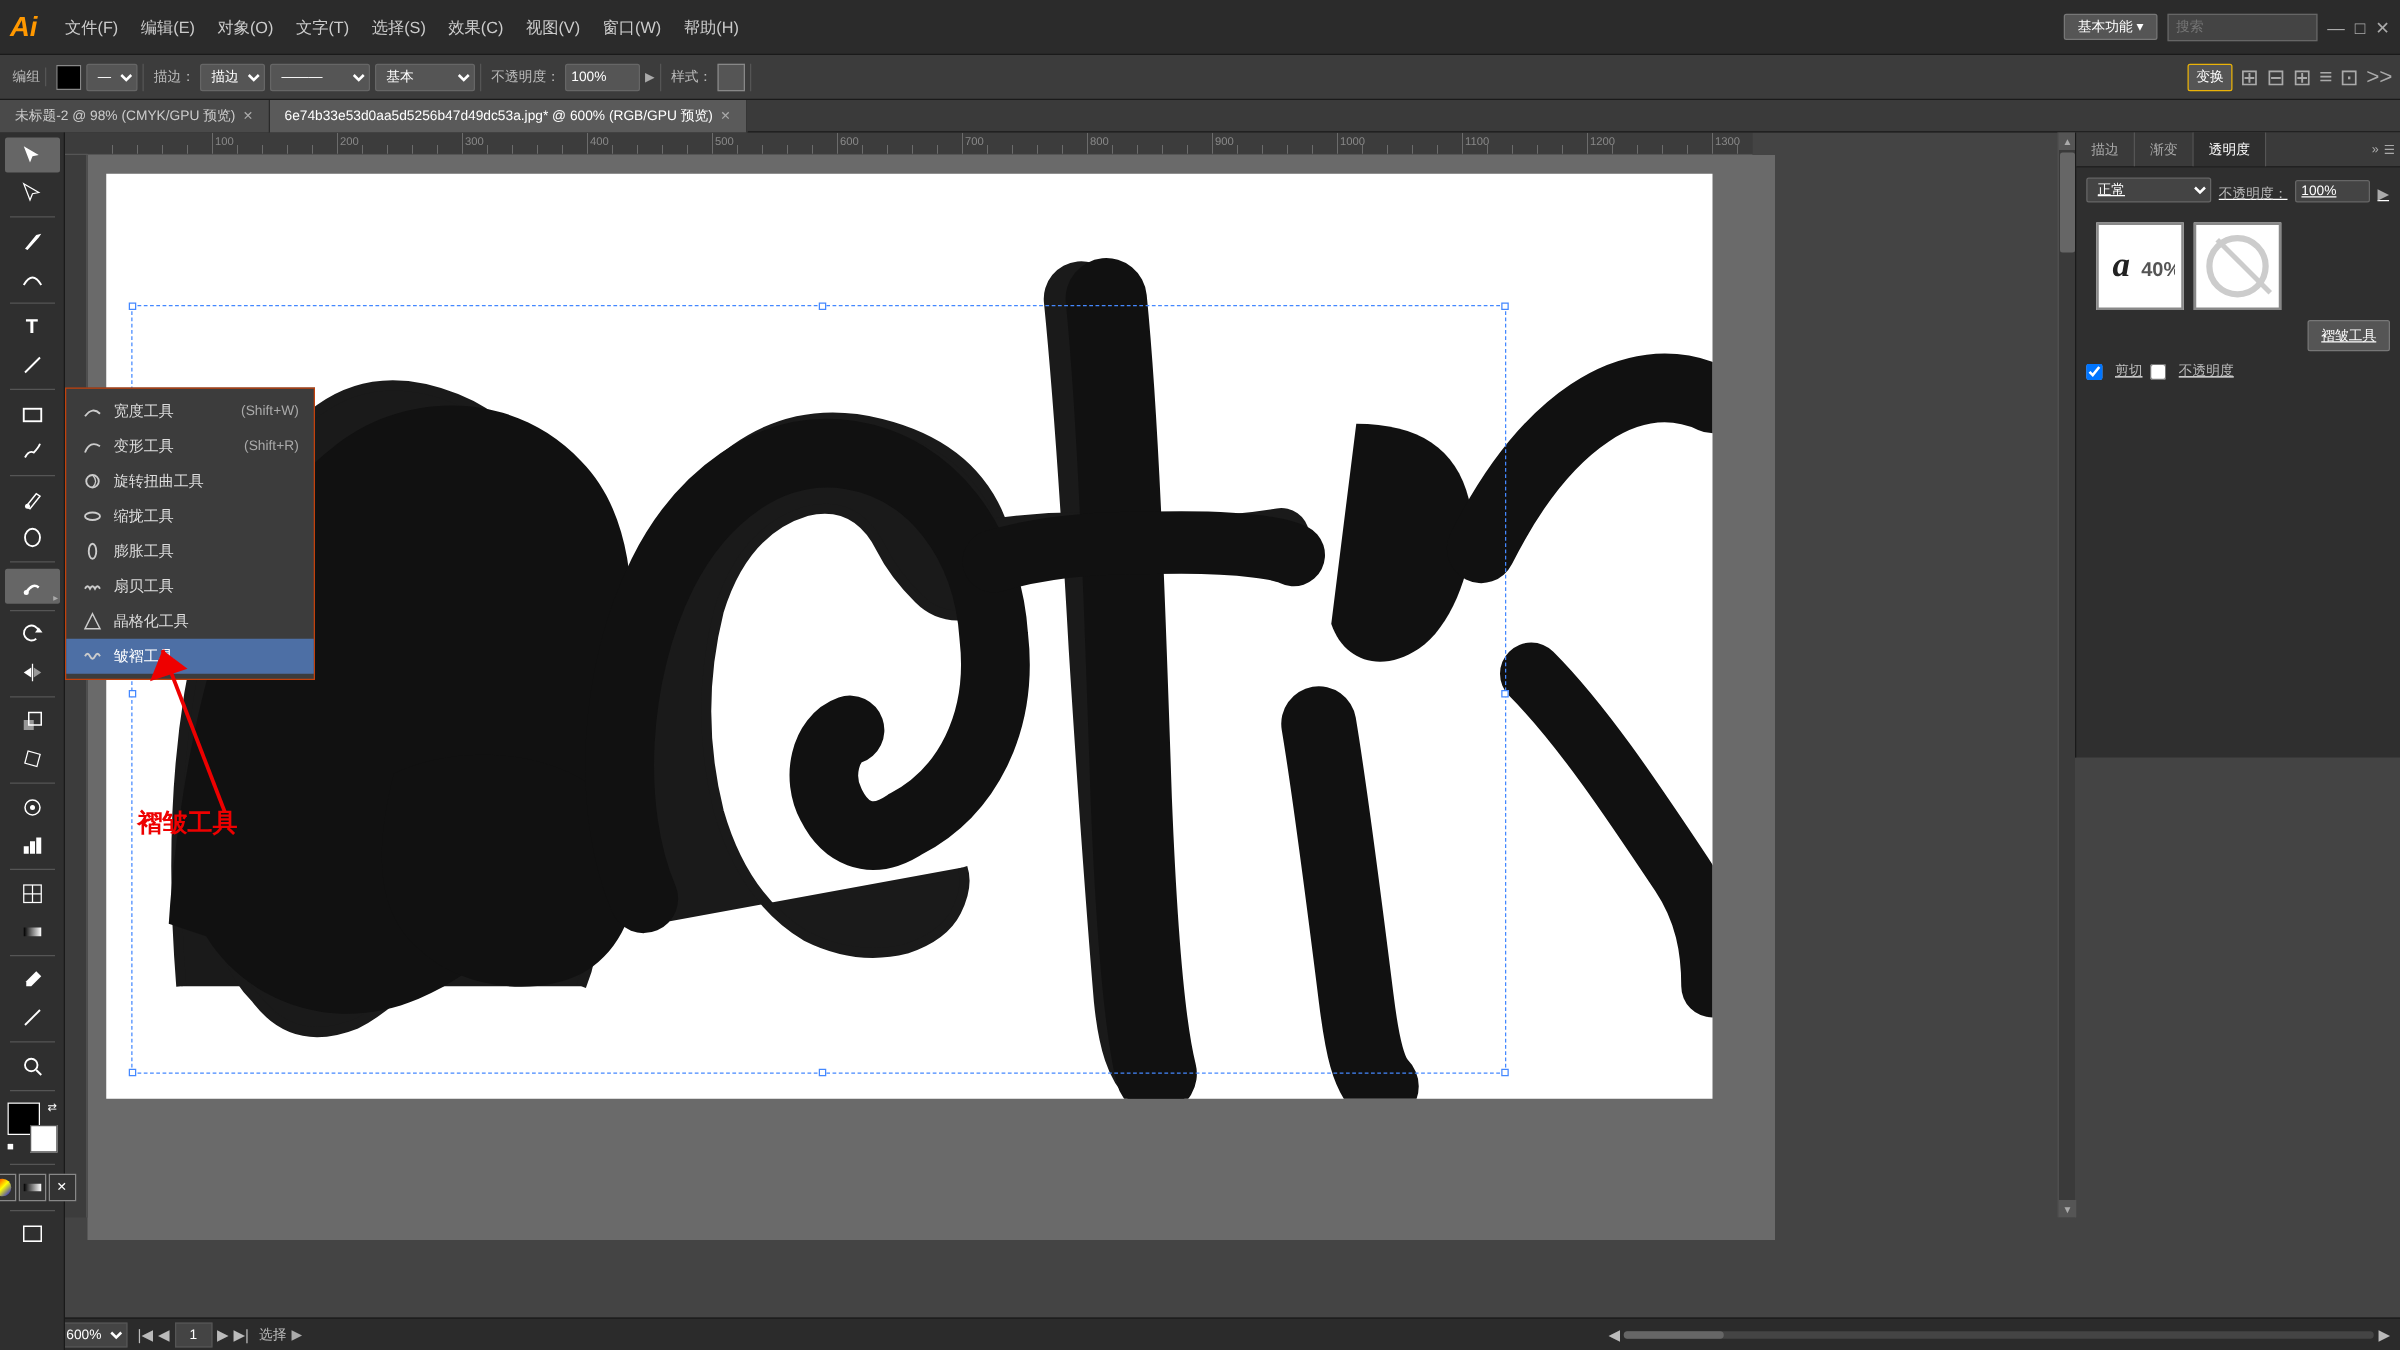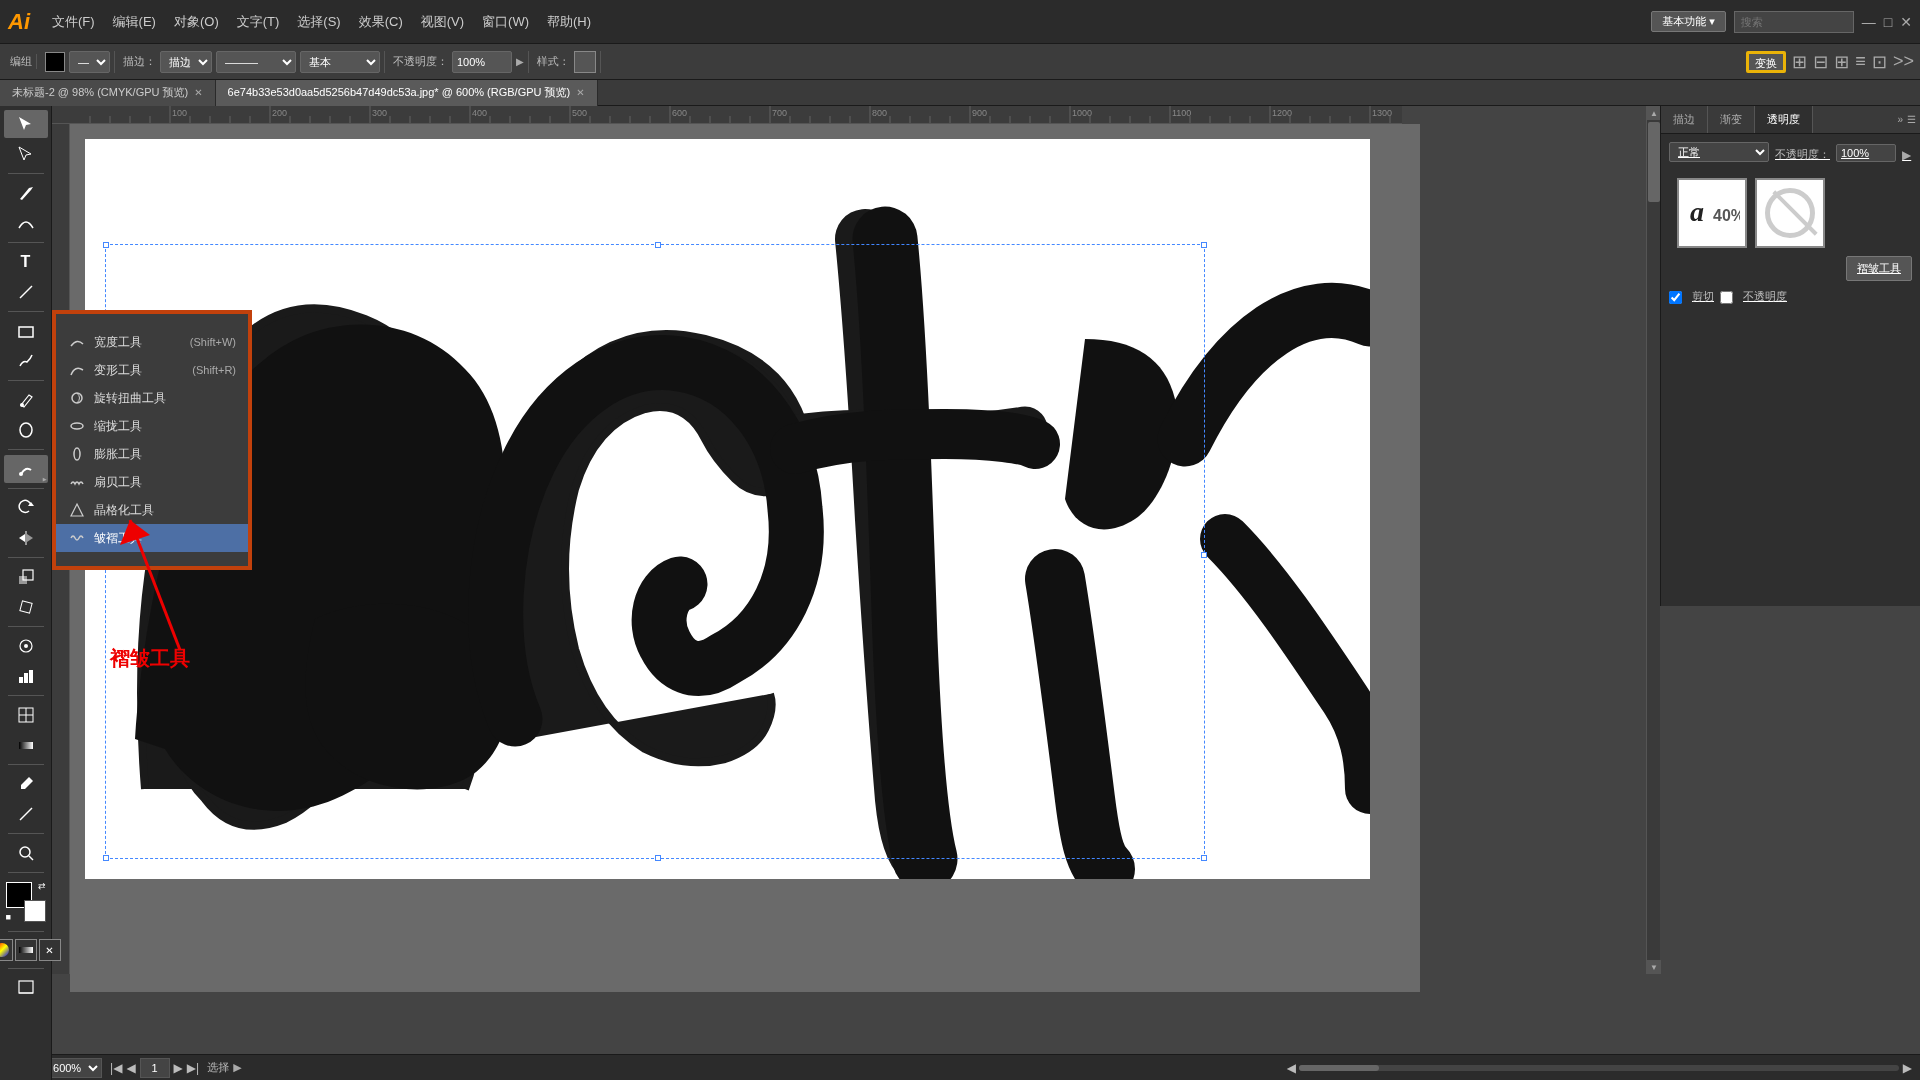--- a/index.html
+++ b/index.html
@@ -33,21 +33,21 @@
     .toolbar-label { color: #bbb; font-size: 11px; }
     .toolbar-select {
       background: #555; border: 1px solid #666; color: #fff; font-size: 11px;
       padding: 2px 4px; border-radius: 2px; height: 22px;
     }
     .toolbar-input {
       background: #555; border: 1px solid #666; color: #fff; font-size: 11px;
       padding: 2px 4px; border-radius: 2px; height: 22px; width: 60px;
     }
     .toolbar-btn {
-      background: #555; border: 3px solid #eab308; color: #fff; font-size: 11px;
+      background: #555; border: 1px solid #eab308; color: #fff; font-size: 11px;
       padding: 2px 6px; border-radius: 2px; cursor: pointer; height: 22px;
     }
     .color-swatch {
       width: 20px; height: 20px; background: #000; border: 1px solid #888; cursor: pointer;
     }
 
     
     #tabbar {
       position: absolute; top: 80px; left: 0; width: 1920px; height: 26px;
       background: #3a3a3a; display: flex; align-items: center;
@@ -70,22 +70,22 @@
     .tool-btn {
       width: 44px; height: 28px; display: flex; align-items: center; justify-content: center;
       color: #ccc; cursor: pointer; border-radius: 2px; font-size: 16px; position: relative;
     }
     .tool-btn.active { background: #666; }
     .tool-divider { width: 36px; height: 1px; background: #555; margin: 3px 0; }
 
     
     #tool-flyout {
       position: absolute; top: 310px; left: 52px; width: 200px;
-      background: #3c3c3c; border: 4px solid #c2410c; z-index: 500;
-      padding: 14px 0;
+      background: #3c3c3c; border: 1px solid #c2410c; z-index: 500;
+      padding: 4px 0;
     }
     .flyout-item {
       display: flex; align-items: center; gap: 8px; padding: 5px 12px;
       color: #ddd; font-size: 12px; cursor: pointer;
     }
     .flyout-item.selected { background: #4d6fa5; color: #fff; }
     .flyout-icon { width: 18px; height: 18px; font-size: 14px; display: flex; align-items: center; justify-content: center; }
     .flyout-shortcut { margin-left: auto; color: #aaa; font-size: 11px; }
 
     

